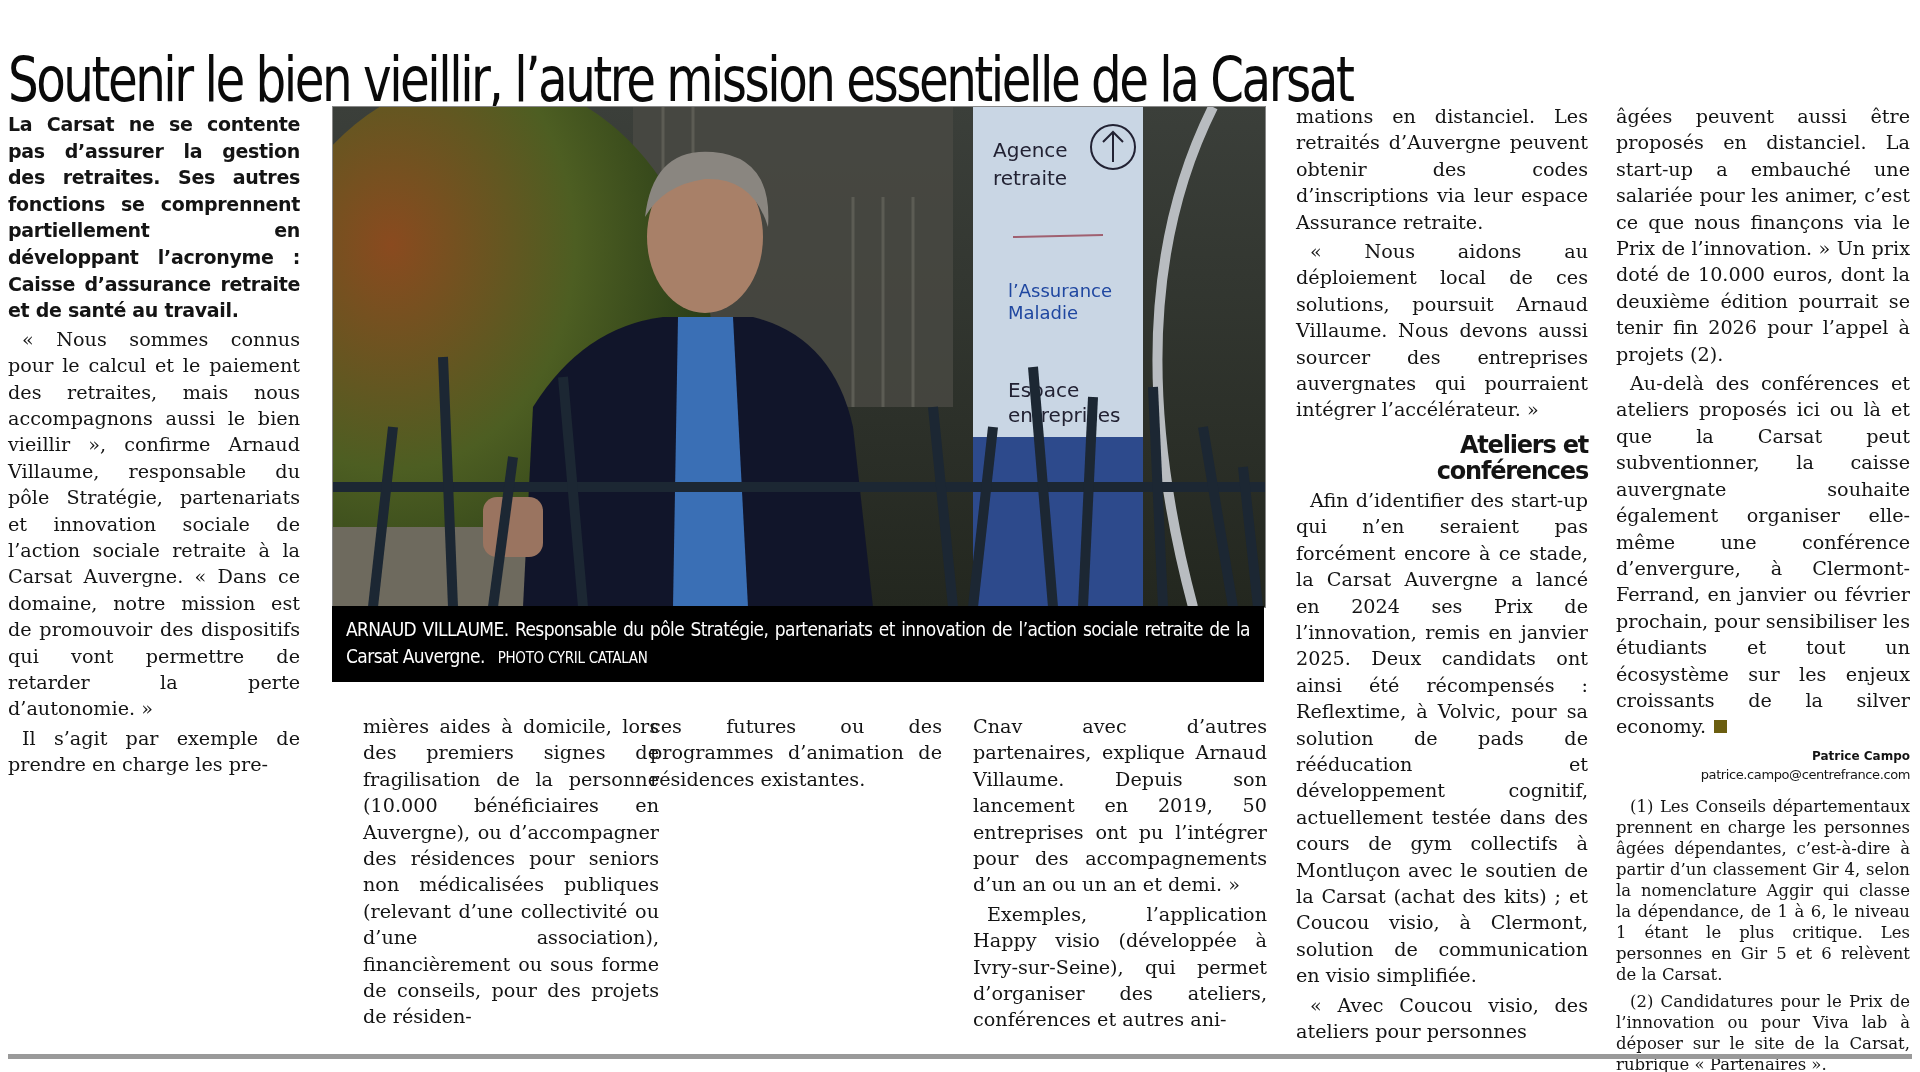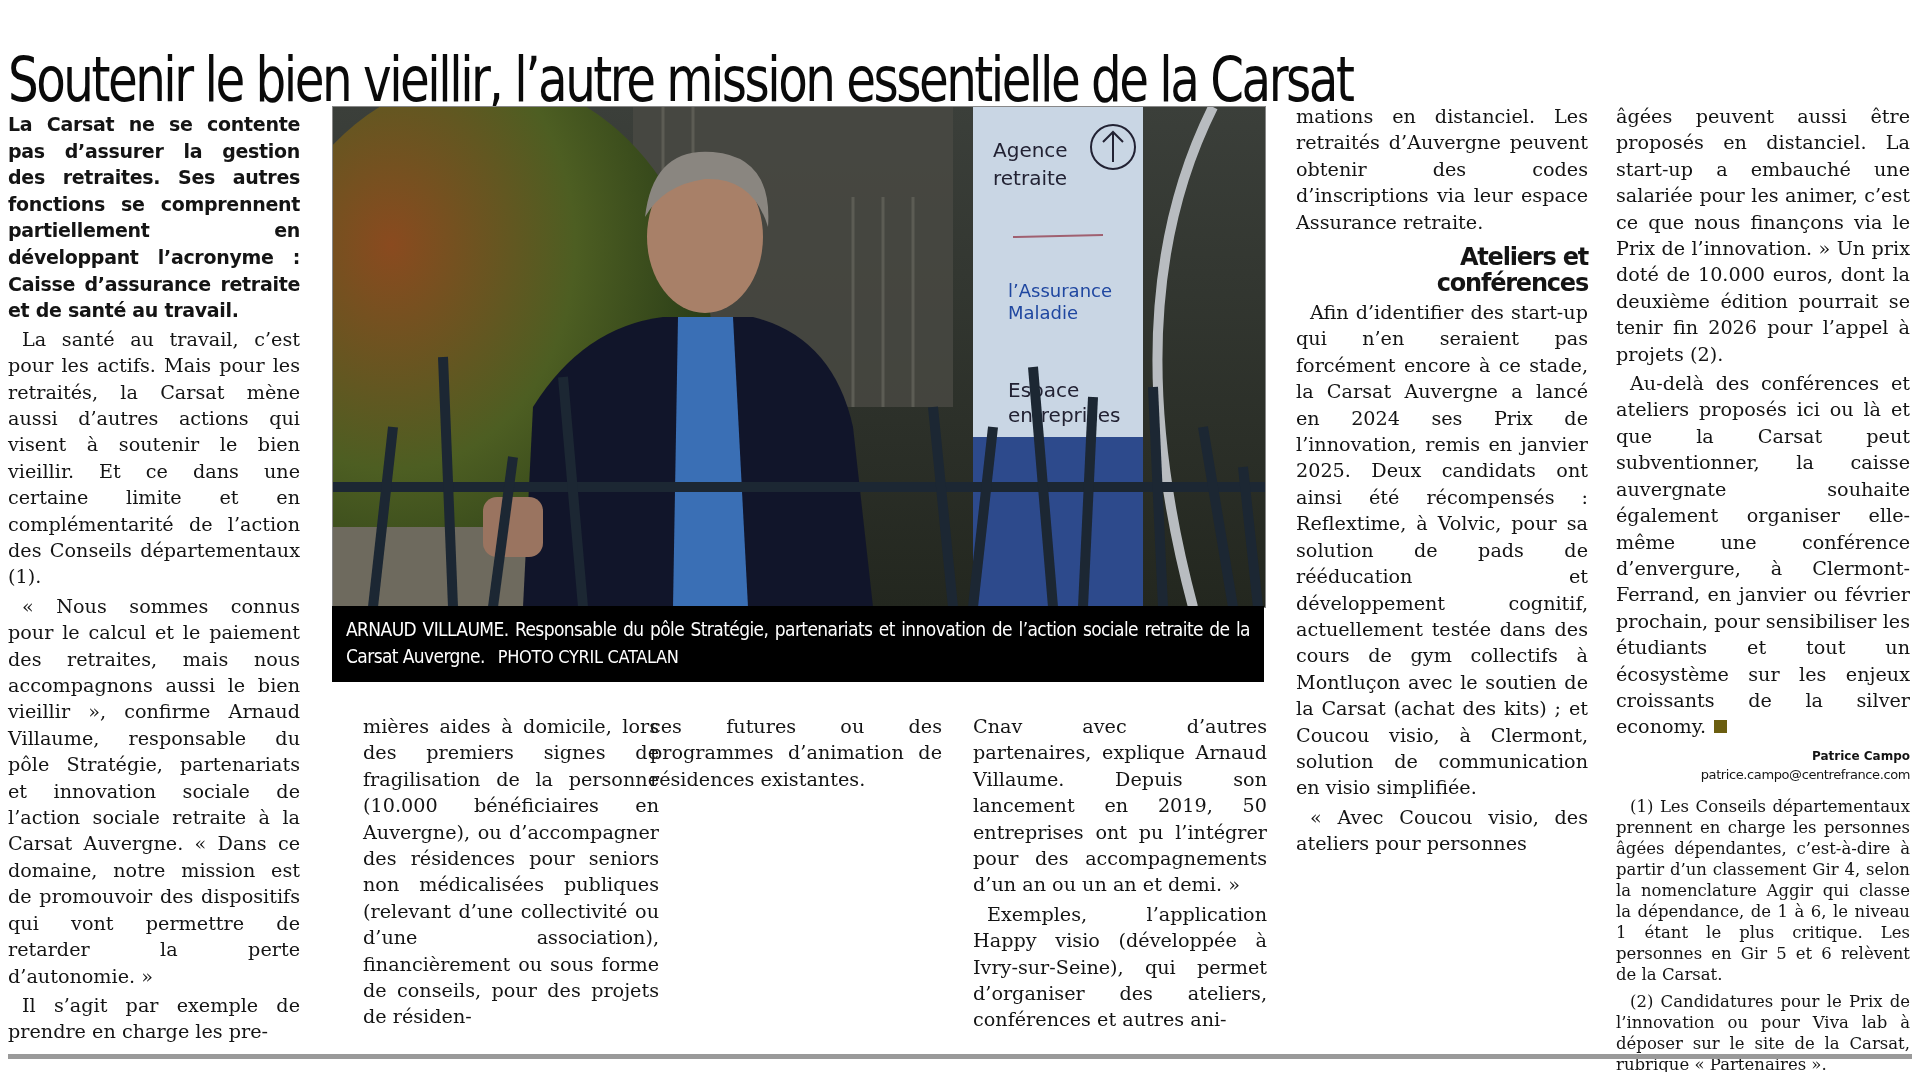--- a/index.html
+++ b/index.html
@@ -31,41 +31,40 @@
     position:absolute; left:332px; top:106px; width:932px; height:500px;
     overflow:hidden; background:#2a3a2a; border:1px solid #888;
   }
   .caption {
     position:absolute; left:332px; top:606px; width:932px; height:76px;
     background:#000; color:#fff; box-sizing:border-box; padding:10px 14px 0 14px;
     font-family:"DejaVu Sans Condensed","DejaVu Sans", sans-serif;
     font-size:19px; line-height:27px; text-align:justify; letter-spacing:-0.6px;
   }
   .caption .cap-name { font-weight:400; }
-  .caption .credit { font-size:18px; letter-spacing:-0.3px; margin-left:8px; }
+  .caption .credit { font-size:15px; letter-spacing:-0.3px; margin-left:8px; }
   .byline {
     text-align:right; font-family:"DejaVu Sans", sans-serif; margin-top:6px;
   }
   .byline .author { font-weight:700; font-size:12px; line-height:19px; display:block; }
   .byline .email { font-size:13px; line-height:18px; display:block; letter-spacing:-0.4px; }
   .endmark { display:inline-block; width:13px; height:13px; background:#6b5e10; vertical-align:baseline; margin-left:8px; }
   .notes { font-size:16.5px; line-height:21px; margin-top:12px; }
   .notes p + p { margin-top:6px; }
   .bottom-rule {
     position:absolute; left:8px; top:1054px; width:1904px; height:5px; background:#9a9a9a;
   }
 </style>
 </head>
 <body>
 
 <h1 class="title">Soutenir le bien vieillir, l’autre mission essentielle de la Carsat</h1>
 
 <div class="col" style="left:8px; top:111px; width:292px;">
   <p class="lead">La Carsat ne se contente pas d’assurer la gestion des retraites. Ses autres fonctions se comprennent partiellement en développant l’acronyme : Caisse d’assurance retraite et de santé au travail.</p>
-  <p>La santé au travail, c’est pour les actifs. Mais pour les retraités, la Carsat mène aussi d’autres actions qui visent à soutenir le bien vieillir. Et ce dans une certaine limite et en complémentarité de l’action des Conseils départementaux (1).</p>
   <p>« Nous sommes connus pour le calcul et le paiement des retraites, mais nous accompagnons aussi le bien vieillir », confirme Arnaud Villaume, responsable du pôle Stratégie, partenariats et innovation sociale de l’action sociale retraite à la Carsat Auvergne. « Dans ce domaine, notre mission est de promouvoir des dispositifs qui vont permettre de retarder la perte d’autonomie. »</p>
   <p>Il s’agit par exemple de prendre en charge les pre-</p>
 </div>
 
 <div class="photo">
   <svg width="932" height="500" viewBox="0 0 932 500">
     <defs>
       <linearGradient id="bld" x1="0" x2="0" y1="0" y2="1">
         <stop offset="0" stop-color="#3b3f3a"></stop>
         <stop offset="1" stop-color="#23271f"></stop>
@@ -145,20 +144,21 @@
   <p class="noindent">ces futures ou des programmes d’animation de résidences existantes.</p>
 </div>
 
 <div class="col" style="left:973px; top:714px; width:294px;">
   <p class="noindent">Cnav avec d’autres partenaires, explique Arnaud Villaume. Depuis son lancement en 2019, 50 entreprises ont pu l’intégrer pour des accompagnements d’un an ou un an et demi. »</p>
   <p>Exemples, l’application Happy visio (développée à Ivry-sur-Seine), qui permet d’organiser des ateliers, conférences et autres ani-</p>
 </div>
 
 <div class="col" style="left:1296px; top:104px; width:292px;">
   <p class="noindent">mations en distanciel. Les retraités d’Auvergne peuvent obtenir des codes d’inscriptions via leur espace Assurance retraite.</p>
+  <p>« Nous aidons au déploiement local de ces solutions, poursuit Arnaud Villaume. Nous devons aussi sourcer des entreprises auvergnates qui pourraient intégrer l’accélérateur. »</p>
   <div class="subhead">Ateliers et conférences</div>
   <p>Afin d’identifier des start-up qui n’en seraient pas forcément encore à ce stade, la Carsat Auvergne a lancé en 2024 ses Prix de l’innovation, remis en janvier 2025. Deux candidats ont ainsi été récompensés : Reflextime, à Volvic, pour sa solution de pads de rééducation et développement cognitif, actuellement testée dans des cours de gym collectifs à Montluçon avec le soutien de la Carsat (achat des kits) ; et Coucou visio, à Clermont, solution de communication en visio simplifiée.</p>
   <p>« Avec Coucou visio, des ateliers pour personnes</p>
 </div>
 
 <div class="col" style="left:1616px; top:104px; width:294px;">
   <p class="noindent">âgées peuvent aussi être proposés en distanciel. La start-up a embauché une salariée pour les animer, c’est ce que nous finançons via le Prix de l’innovation. » Un prix doté de 10.000 euros, dont la deuxième édition pourrait se tenir fin 2026 pour l’appel à projets (2).</p>
   <p><span>Au-delà des conférences et ateliers proposés ici ou là et que la Carsat peut subventionner, la caisse auvergnate souhaite également organiser elle-même une conférence d’envergure, à Clermont-Ferrand, en janvier ou février prochain, pour sensibiliser les étudiants et tout un écosystème sur les enjeux croissants de la silver economy.</span><span class="endmark"></span></p>
   <div class="byline">
     <span class="author">Patrice Campo</span>

